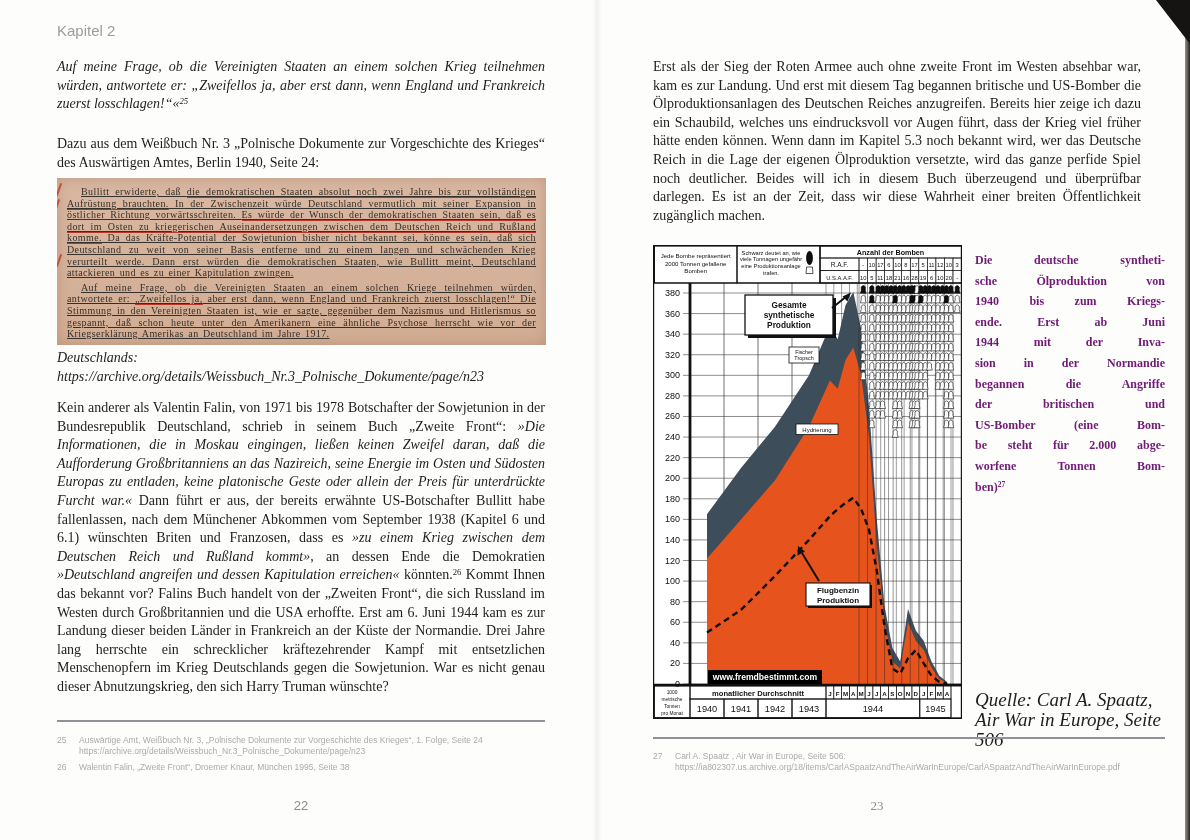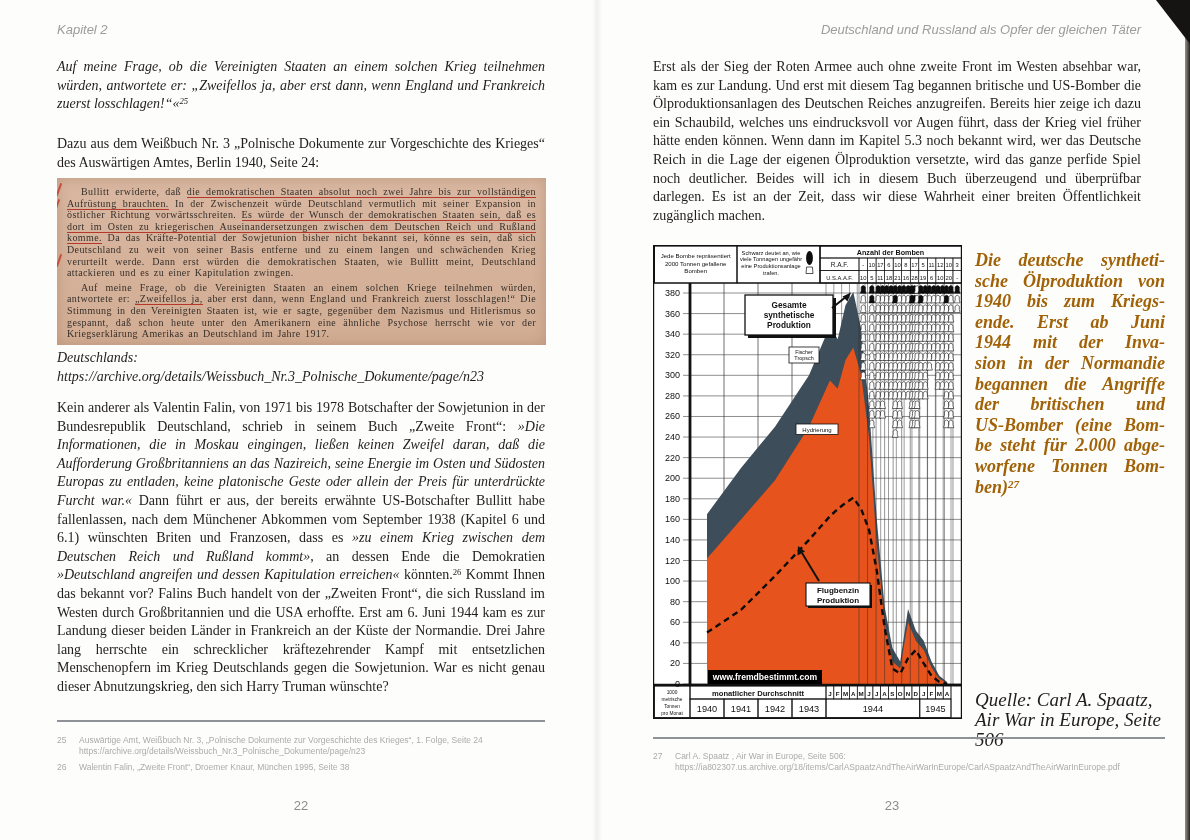--- a/index.html
+++ b/index.html
@@ -1,35 +1,35 @@
 <!DOCTYPE html>
 <html lang="de"><head>
 <meta charset="utf-8">
 <title>Document page</title>
 <style>
   html,body{margin:0;padding:0;background:#e9e9e9;}
   #spread{position:relative;width:1190px;height:840px;background:#fdfdfc;overflow:hidden;
           font-family:"Liberation Serif",serif;color:#201d1a;}
   .abs{position:absolute;}
-  .runhead{font-family:"Liberation Sans",sans-serif;font-style:italic;font-size:13px;color:#9c9c9c;}
+  .runhead{font-family:"Liberation Sans",sans-serif;font-size:15px;color:#9c9c9c;}
   .bodytext{font-size:14px;line-height:18.6px;text-align:justify;}
   .bodytext .i{font-style:italic;}
   .sup{font-size:0.62em;position:relative;top:-0.45em;line-height:0;}
   .italicblock{font-style:italic;}
   
   #scan{background:linear-gradient(180deg,#d9b7a1,#d2ad94);box-shadow:inset 0 0 14px rgba(120,70,40,.25);
         padding:8px 10px;font-size:10px;line-height:11.6px;color:#36302a;text-align:justify;
         letter-spacing:.4px;word-spacing:1.5px;overflow:hidden;}
-  #scan p{margin:0 0 3px 0;text-indent:14px;}
+  #scan p{margin:0 0 3px 0;text-indent:14px;text-decoration:underline;}
   #scan .u{border-bottom:1.5px solid #b5382b;}
   .redslash{position:absolute;width:2px;height:13px;background:#c0392b;transform:rotate(20deg);opacity:.8;}
   
   .cl{text-align:justify;text-align-last:justify;}
   .cl.last{text-align-last:left;}
-  #caption{font-weight:bold;font-size:18px;line-height:20.6px;color:#a16207;font-style:italic;}
+  #caption{font-weight:bold;font-size:12px;line-height:20.6px;color:#701a75;}
   
   .sepline{height:2px;background:#8f9398;}
   .fn{font-family:"Liberation Sans",sans-serif;font-size:8.5px;line-height:11px;color:#ababab;}
   .fn .fn-num{position:absolute;left:0;top:0;}
   .fn .fn-body{margin-left:22px;}
   .pagenum{font-family:"Liberation Sans",sans-serif;font-size:13px;color:#8c8c8c;text-align:center;}
   .source{font-style:italic;font-size:19px;line-height:20px;}
   
   #gutter{left:592px;top:0;width:10px;height:840px;
           background:linear-gradient(90deg,rgba(0,0,0,0) 0%,rgba(0,0,0,.05) 50%,rgba(0,0,0,0) 100%);}
@@ -74,21 +74,20 @@
       </div>
       <div class="fn" style="position:relative;margin-bottom:5px;">
         <span class="fn-num">26</span>
         <div class="fn-body">
           <div>Walentin Falin, „Zweite Front“, Droemer Knaur, München 1995, Seite 38</div>
         </div>
       </div>
     </div>
   <div class="abs pagenum" style="left:57px;top:798px;width:488px;">22</div>
 
-  <div class="abs runhead" style="left:653px;top:22px;width:488px;text-align:right;">Deutschland und Russland als Opfer der gleichen Täter</div>
 
   <div class="abs bodytext" style="left:653px;top:58px;width:488px;">Erst als der Sieg der Roten Armee auch ohne zweite Front im Westen absehbar war, kam es zur Landung. Und erst mit diesem Tag begannen britische und US-Bomber die Ölproduktionsanlagen des Deutschen Reiches anzugreifen. Bereits hier zeige ich dazu ein Schaubild, welches uns eindrucksvoll vor Augen führt, dass der Krieg viel früher hätte enden können. Wenn dann im Kapitel 5.3 noch bekannt wird, wer das Deutsche Reich in die Lage der eigenen Ölproduktion versetzte, wird das ganze perfide Spiel noch deutlicher. Beides will ich in diesem Buch überzeugend und überprüfbar darlegen. Es ist an der Zeit, dass wir diese Wahrheit einer breiten Öffentlichkeit zugänglich machen.</div>
 
   <div class="abs" style="left:653px;top:245px;width:309px;height:474px;" id="chart"><svg width="309" height="474" viewBox="0 0 309 474">
         <rect x="0.5" y="0.5" width="308" height="473" fill="#fff" stroke="#111" stroke-width="1.4"></rect>
         <line x1="30" y1="439" x2="308.5" y2="439" stroke="#1c1c1c" stroke-width="0.5"></line>
         <text x="27" y="442" font-family="Liberation Sans, sans-serif" font-size="9" text-anchor="end" fill="#111">0</text>
         <line x1="30" y1="418.42105263157896" x2="308.5" y2="418.42105263157896" stroke="#1c1c1c" stroke-width="0.5"></line>
         <text x="27" y="421.42105263157896" font-family="Liberation Sans, sans-serif" font-size="9" text-anchor="end" fill="#111">20</text>
         <line x1="30" y1="397.8421052631579" x2="308.5" y2="397.8421052631579" stroke="#1c1c1c" stroke-width="0.5"></line>
@@ -603,18 +602,18 @@
   <div class="abs sepline" style="left:653px;top:737px;width:512px;"></div>
   <div class="abs" style="left:653px;top:751px;width:512px;">
       <div class="fn" style="position:relative;margin-bottom:5px;">
         <span class="fn-num">27</span>
         <div class="fn-body">
           <div>Carl A. Spaatz , Air War in Europe, Seite 506:</div>
           <div>https://ia802307.us.archive.org/18/items/CarlASpaatzAndTheAirWarInEurope/CarlASpaatzAndTheAirWarInEurope.pdf</div>
         </div>
       </div>
     </div>
-  <div class="abs pagenum" style="left:648px;top:798px;width:488px;">23</div>
+  <div class="abs pagenum" style="left:633px;top:798px;width:488px;font-family:Liberation Serif, serif;">23</div>
 
   <div id="gutter" class="abs"></div>
   <div id="edge-strip" class="abs"></div>
   <div id="corner-fold" class="abs"></div>
 </div>
 
 </body></html>

